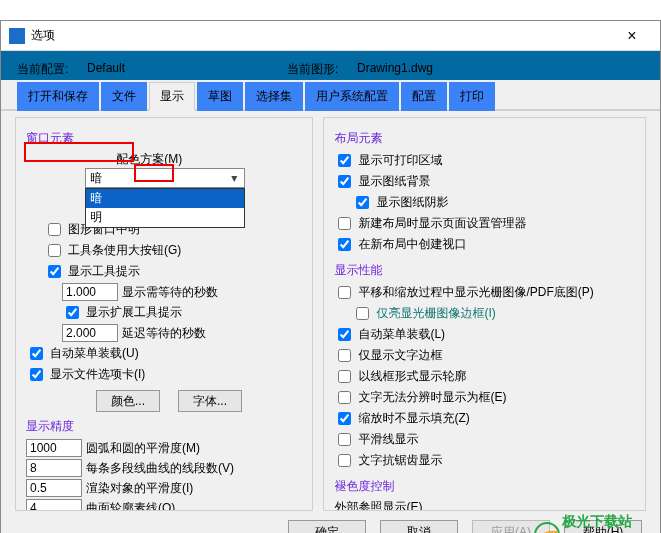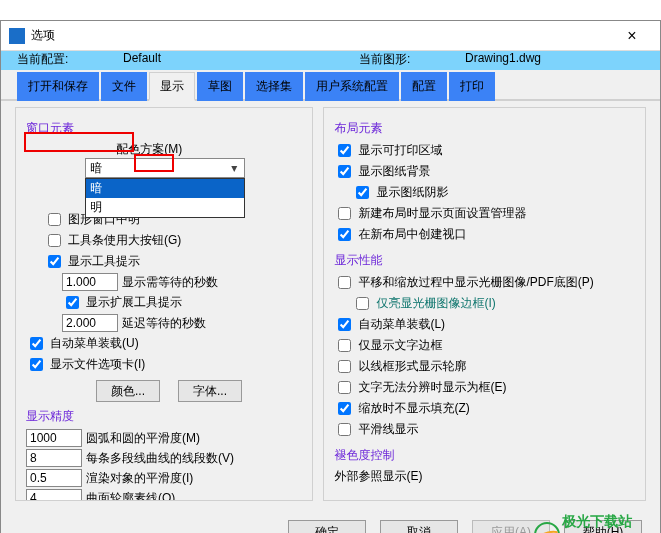--- a/index.html
+++ b/index.html
@@ -2,21 +2,21 @@
 <html><head>
 <meta charset="utf-8">
 <style>
 * { box-sizing: border-box; font-family: "Microsoft YaHei", "SimSun", sans-serif; }
 body { margin: 0; background: #fff; font-size: 12px; }
 .window { width: 661px; height: 533px; border: 1px solid #888; background: #f0f0f0; position: relative; margin-top: 20px; }
 .titlebar { height: 30px; background: #fff; display: flex; align-items: center; padding: 0 8px; border-bottom: 1px solid #ddd; }
 .title-icon { width: 16px; height: 16px; background: #1a6ec8; margin-right: 6px; }
 .title-text { flex: 1; }
 .close-btn { width: 40px; height: 28px; display: flex; align-items: center; justify-content: center; font-size: 16px; cursor: pointer; }
-.inforow { display: flex; padding: 0 16px 2px; background: #7dd3fc; gap: 36px; }
+.inforow { display: flex; padding: 10px 16px 2px; background: #0369a1; }
 .inforow .lbl { min-width: 70px; }
 .inforow .val { min-width: 200px; }
 .tabrow { display: flex; padding: 0 16px; border-bottom: 2px solid #d0d0d0; }
 .tab { padding: 5px 10px 4px; border: 1px solid transparent; border-bottom: none; cursor: pointer; margin-right: 2px; position: relative; top: 2px; background: #3b82f6; }
 .tab.active { background: #f0f0f0; border-color: #d0d0d0; border-bottom: 2px solid #f0f0f0; }
 .content { position: relative; height: 406px; padding: 6px 14px; display: flex; gap: 10px; }
 .panel { border: 1px solid #d0d0d0; padding: 8px 8px 8px 10px; flex: 1; overflow: hidden; position: relative; }
 .panel.left { flex: 0.92; }
 .group-title { color: #6d28d9; margin: 4px 0 4px 0; }
 .red-ring { border: 2px solid #e00; position: absolute; pointer-events: none; }
@@ -200,20 +200,24 @@
           <span>文字无法分辨时显示为框(E)</span>
         </div>
       <div class="row">
           <input type="checkbox" class="chk" checked="" style="">
           <span>缩放时不显示填充(Z)</span>
         </div>
       <div class="row">
           <input type="checkbox" class="chk" style="">
           <span>平滑线显示</span>
         </div>
+      <div class="row">
+          <input type="checkbox" class="chk" style="">
+          <span>文字抗锯齿显示</span>
+        </div>
 
       <div class="group-title" style="margin-top:8px;">褪色度控制</div>
       <div>外部参照显示(E)</div>
 
     </div>
   </div>
 
   <div class="dialog-btns">
     <div class="btn">确定</div>
     <div class="btn">取消</div>

